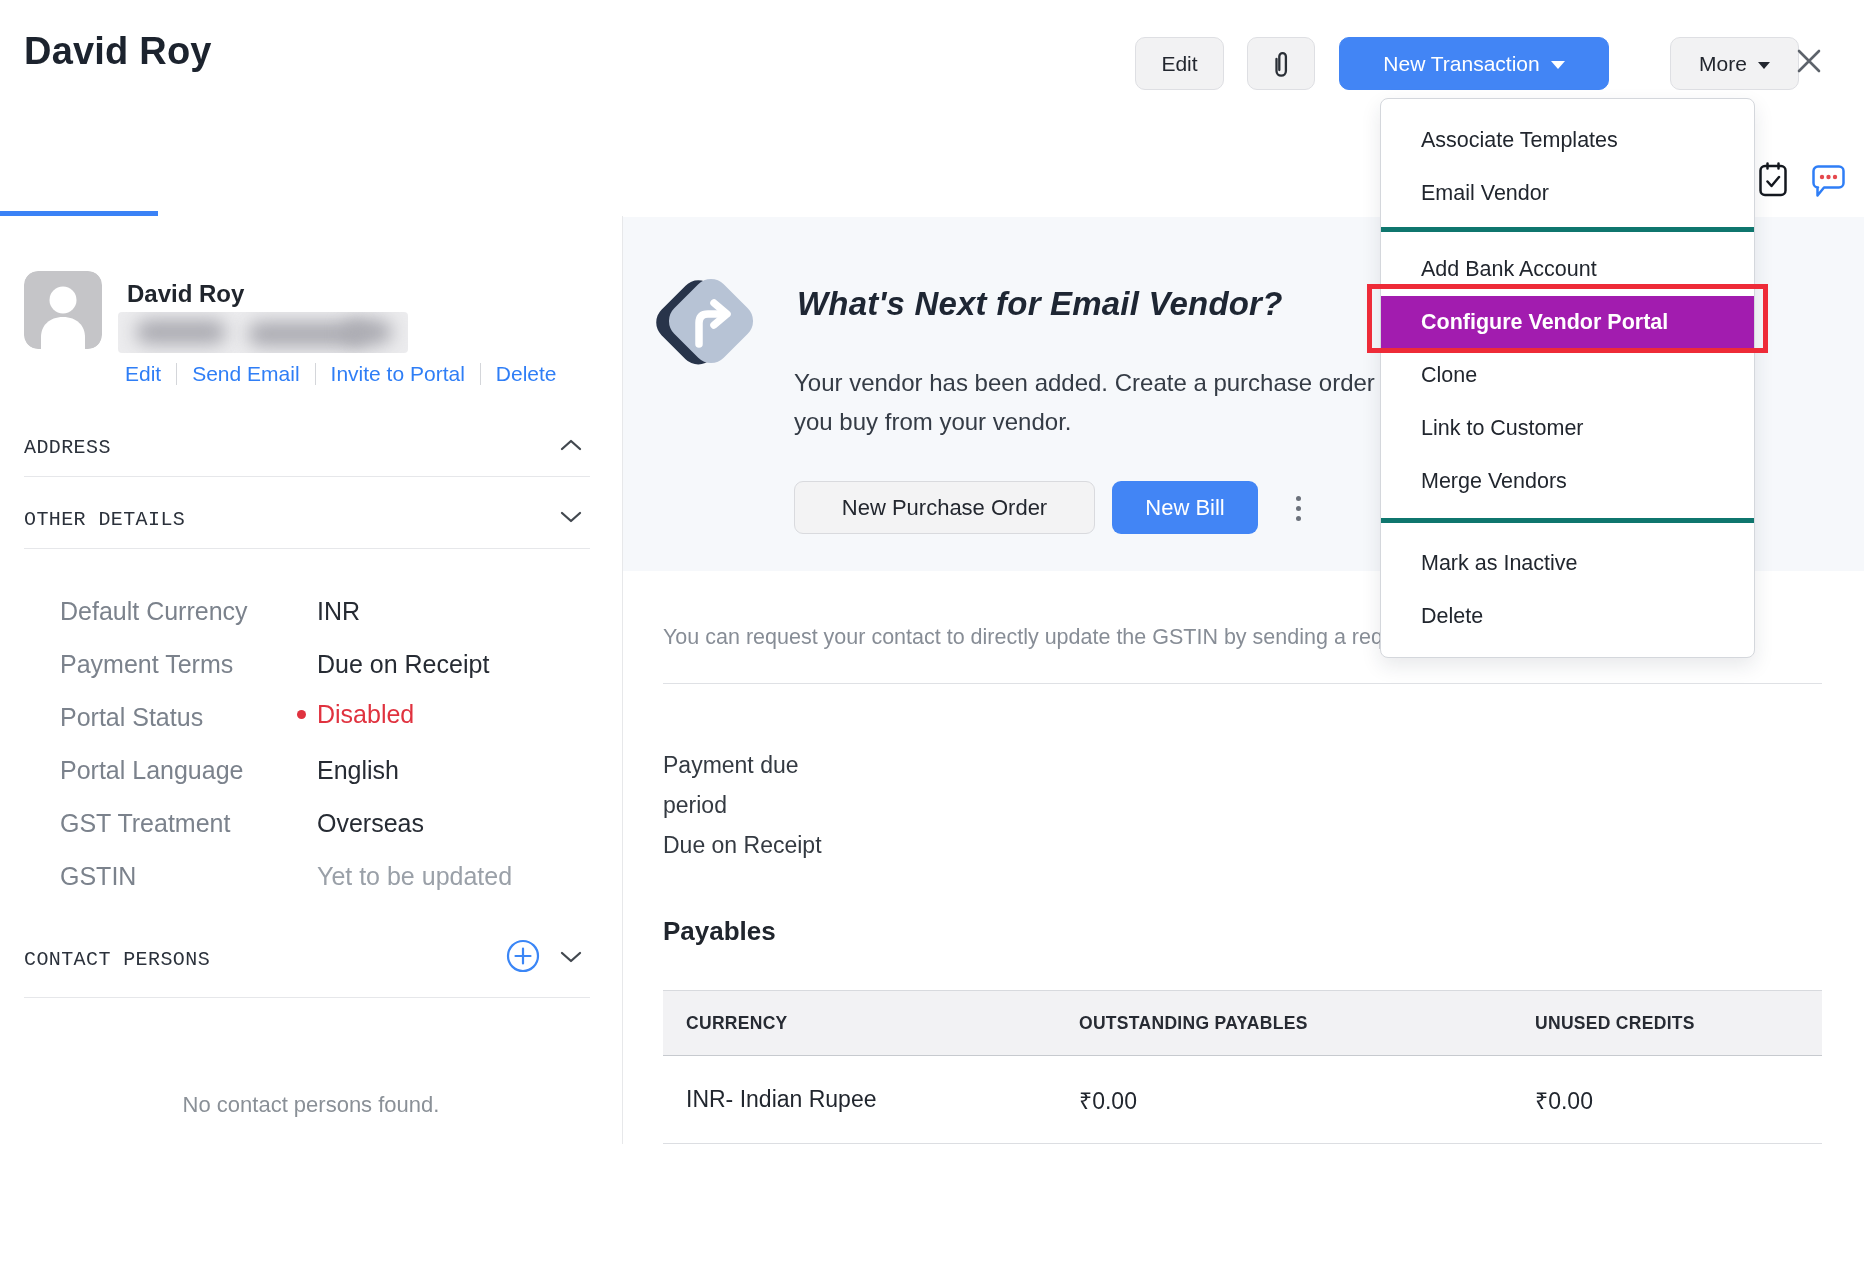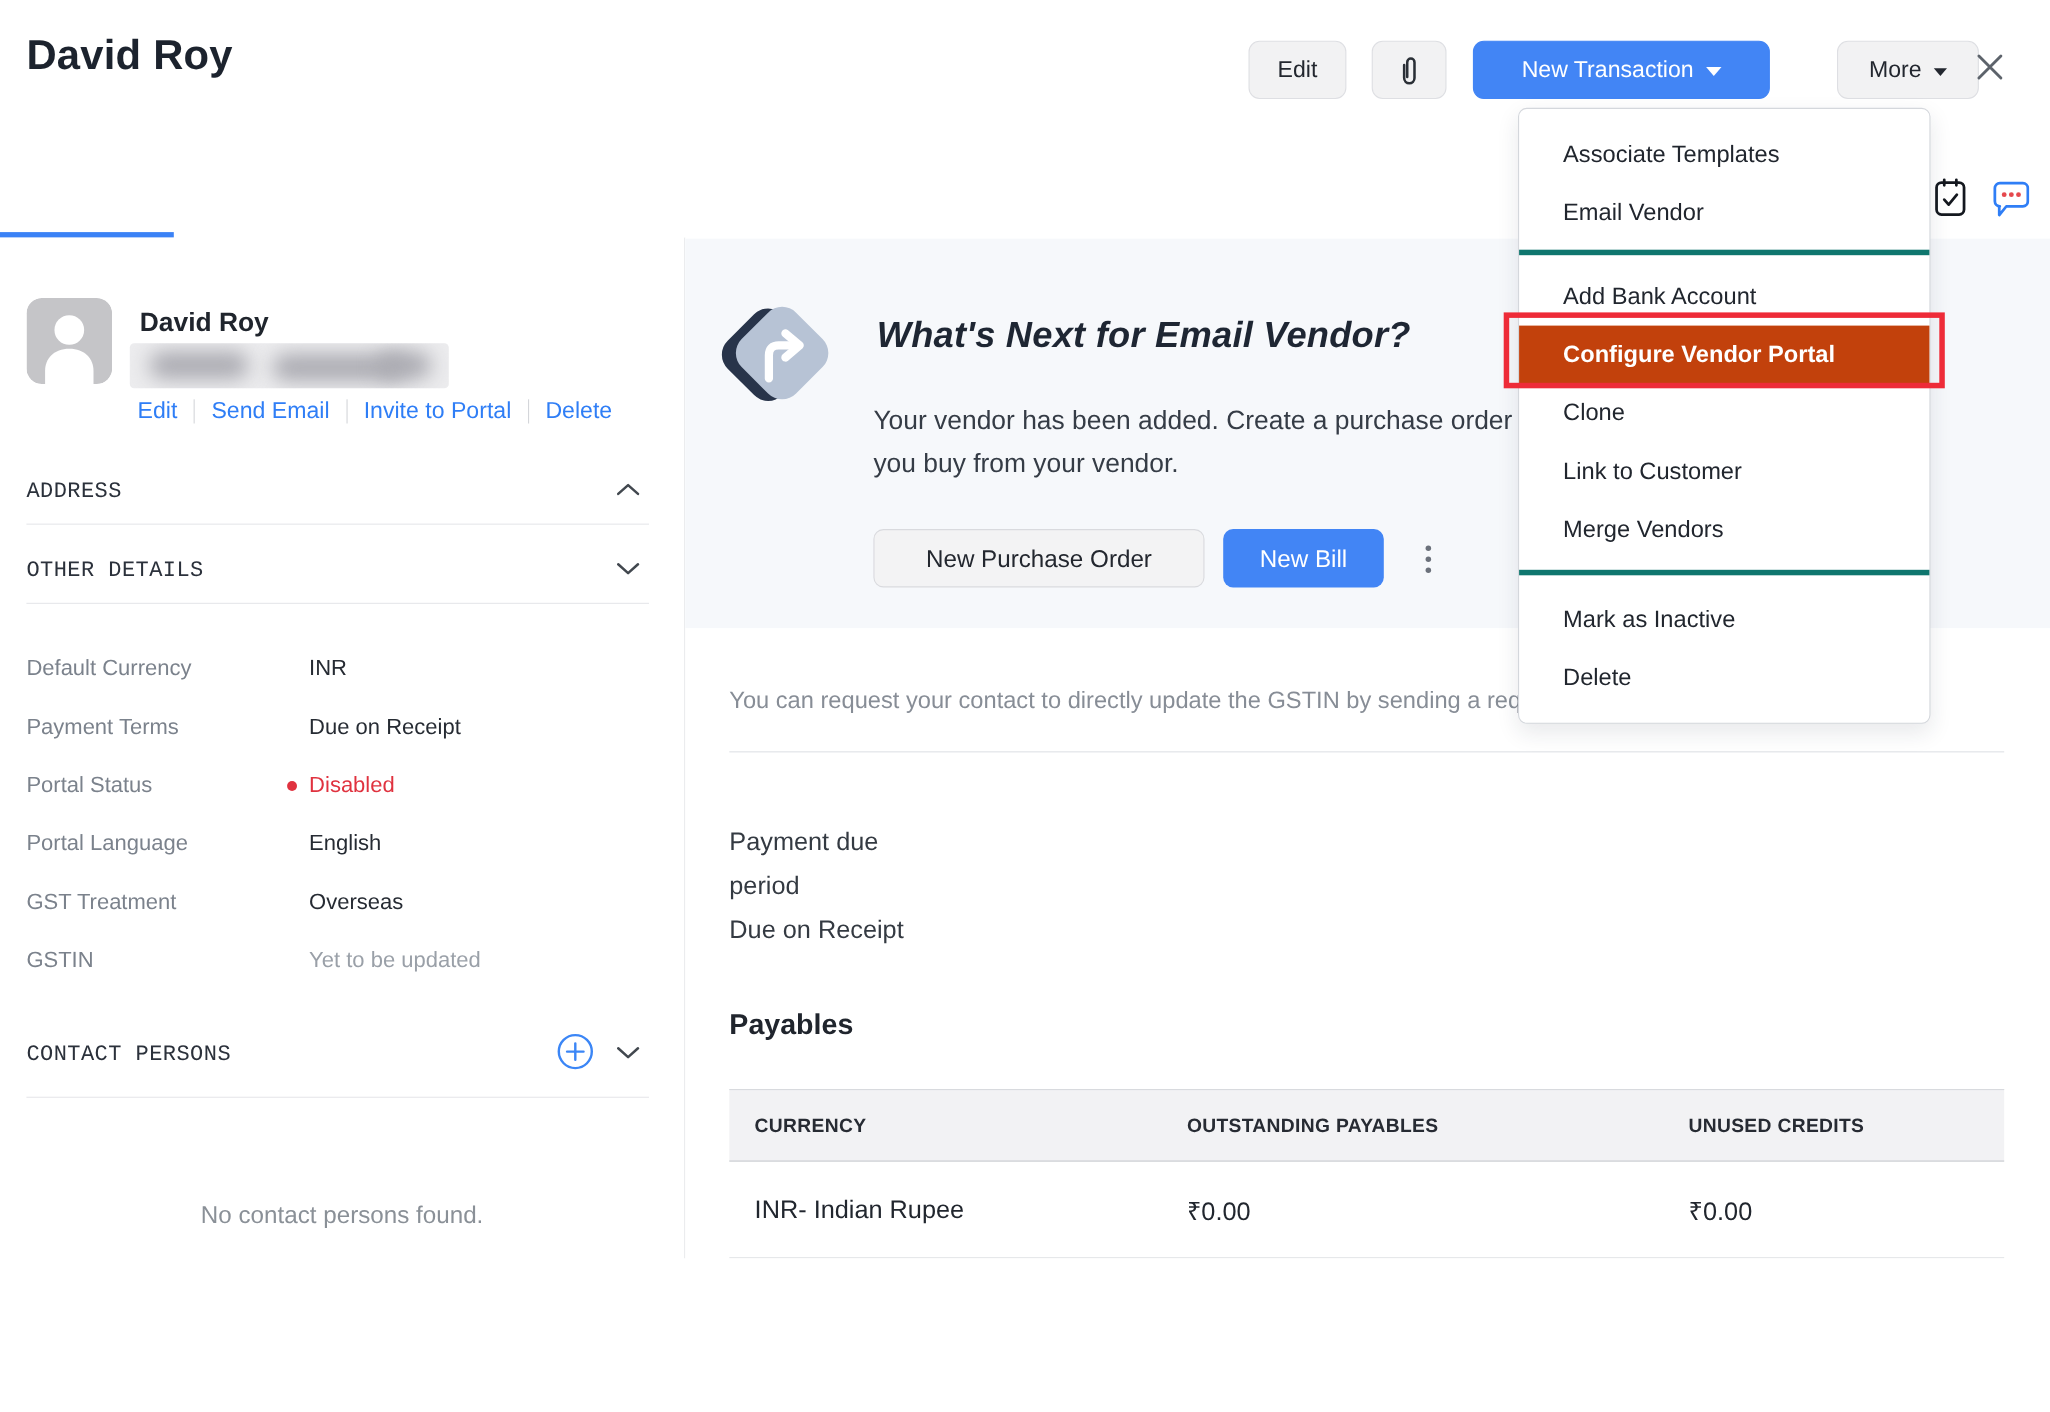--- a/index.html
+++ b/index.html
@@ -27,21 +27,21 @@
   .v-name { position:absolute; left:127px; top:64px; font-size:24px; font-weight:700; color:#20252d; }
   .blur-blob { position:absolute; left:118px; top:96px; width:290px; height:41px; border-radius:4px; background:#ececee; overflow:hidden; }
   .blur-blob .smudge { position:absolute; top:8px; height:24px; border-radius:12px; background:#a9a9b0; filter:blur(9px); }
   .quick-links { position:absolute; left:125px; top:146px; display:flex; align-items:center; font-size:21px; color:#2f7ef6; }
   .quick-links .sep { width:1px; height:22px; background:#d4d6da; margin:0 15px; }
   .quick-links span { cursor:pointer; }
   .side-h { position:absolute; left:24px; font-size:20px; color:#2b313b; letter-spacing:.4px;font-family:Liberation Mono, monospace; }
   .side-div { position:absolute; left:24px; width:566px; height:1px; background:#e6e7ea; }
   .chev { position:absolute; left:560px; width:22px; height:14px; cursor:pointer; }
   .details { position:absolute; left:24px; top:381px; width:566px; }
-  .drow { display:flex; height:22px; margin-bottom:31px; font-size:20px; }
+  .drow { display:flex; height:22px; margin-bottom:31px; font-size:25px;margin-left:36px; }
   .dlabel { width:257px; color:#7b828c; }
   .dvalue { color:#262b33; }
   .dvalue.muted { color:#9aa0a8; }
   .dvalue.status-red { color:#e0323f; display:flex; align-items:center; }
   .dot-red { width:9px; height:9px; border-radius:50%; background:#e0323f; margin-right:11px; margin-left:-20px; }
   .plus-circle { position:absolute; left:506px; top:723px; width:34px; height:34px; cursor:pointer; }
   .empty-contacts { position:absolute; left:0; top:876px; width:100%; text-align:center; font-size:22px; color:#8a9097; }
 
   
   .main { position:absolute; left:623px; top:216px; width:1241px; height:1068px; background:#fff; }
@@ -72,21 +72,21 @@
   .c1 { width:393px; } .c2 { width:456px; } .c3 { width:310px; }
   .table-link { position:absolute; left:69px; top:964px; font-size:17px; color:#2f7ef6; cursor:pointer; }
 
   
   .menu { position:absolute; left:1380px; top:98px; width:375px; background:#fff; border:1px solid #d4d7dc; border-radius:8px; box-shadow:0 8px 20px rgba(30,40,60,.10); z-index:10; }
   .mgroup { padding:15px 0 7px 0; }
   .mgroup + .mgroup { border-top:5px solid #0f766e; }
   .mgroup.g2 { padding:11px 0 10px 0; }
   .mgroup.g3 { padding:14px 0 14px 0; }
   .mitem { height:53px; display:flex; align-items:center; padding-left:40px; font-size:21.5px; color:#21262e; cursor:pointer; }
-  .mitem.highlighted { background:#c2410c; color:#fff; font-weight:700; }
+  .mitem.highlighted { background:#a21caf; color:#fff; font-weight:700; }
   .red-box { position:absolute; left:1367px; top:284px; width:401px; height:69px; border:5px solid #ee2b38; z-index:12; pointer-events:none; }
 
   svg { display:block; }
 </style>
 </head>
 <body>
 
 <div class="page">
 
   <div class="page-title">David Roy</div>

